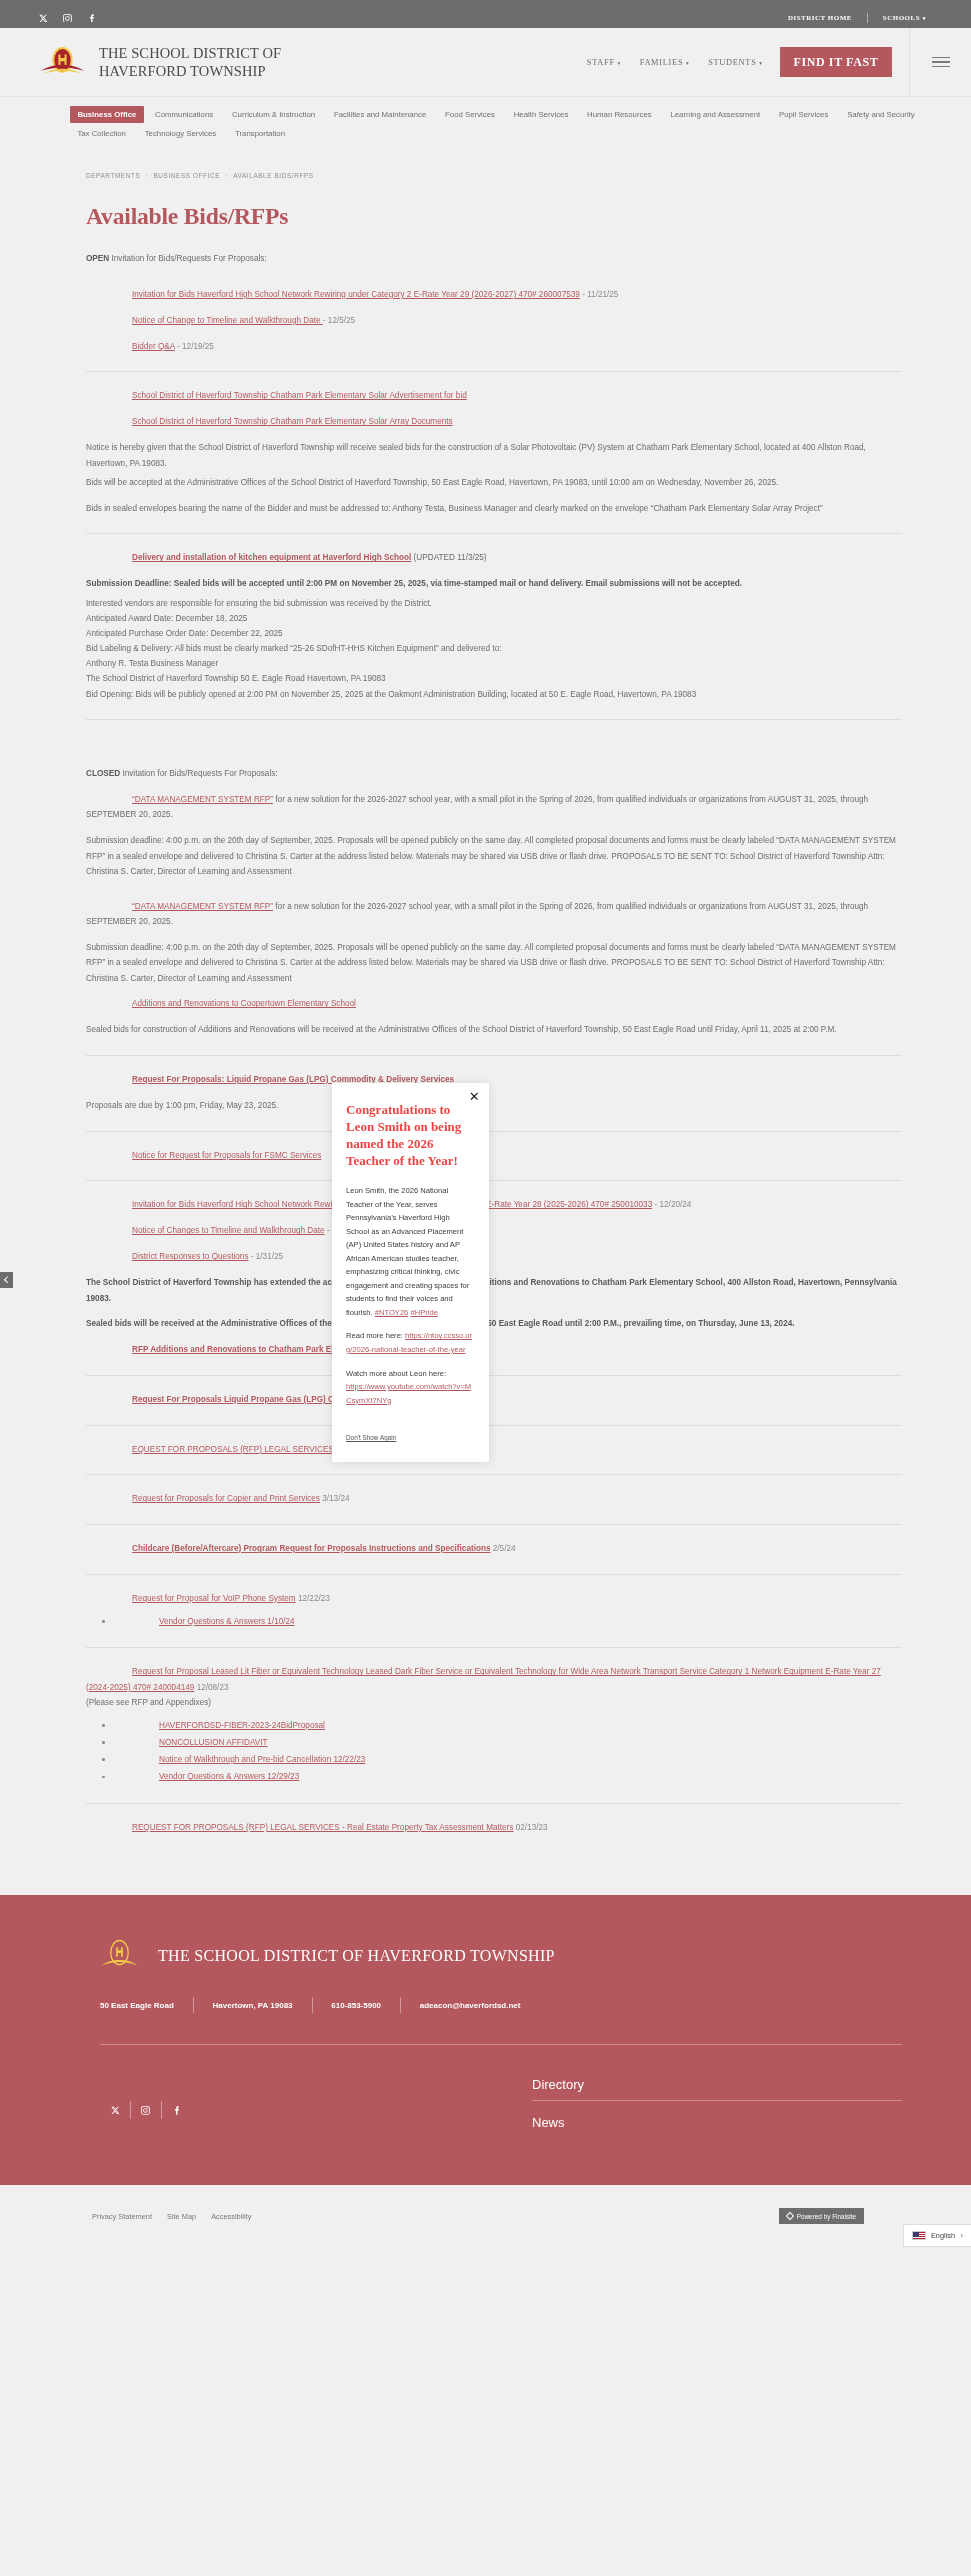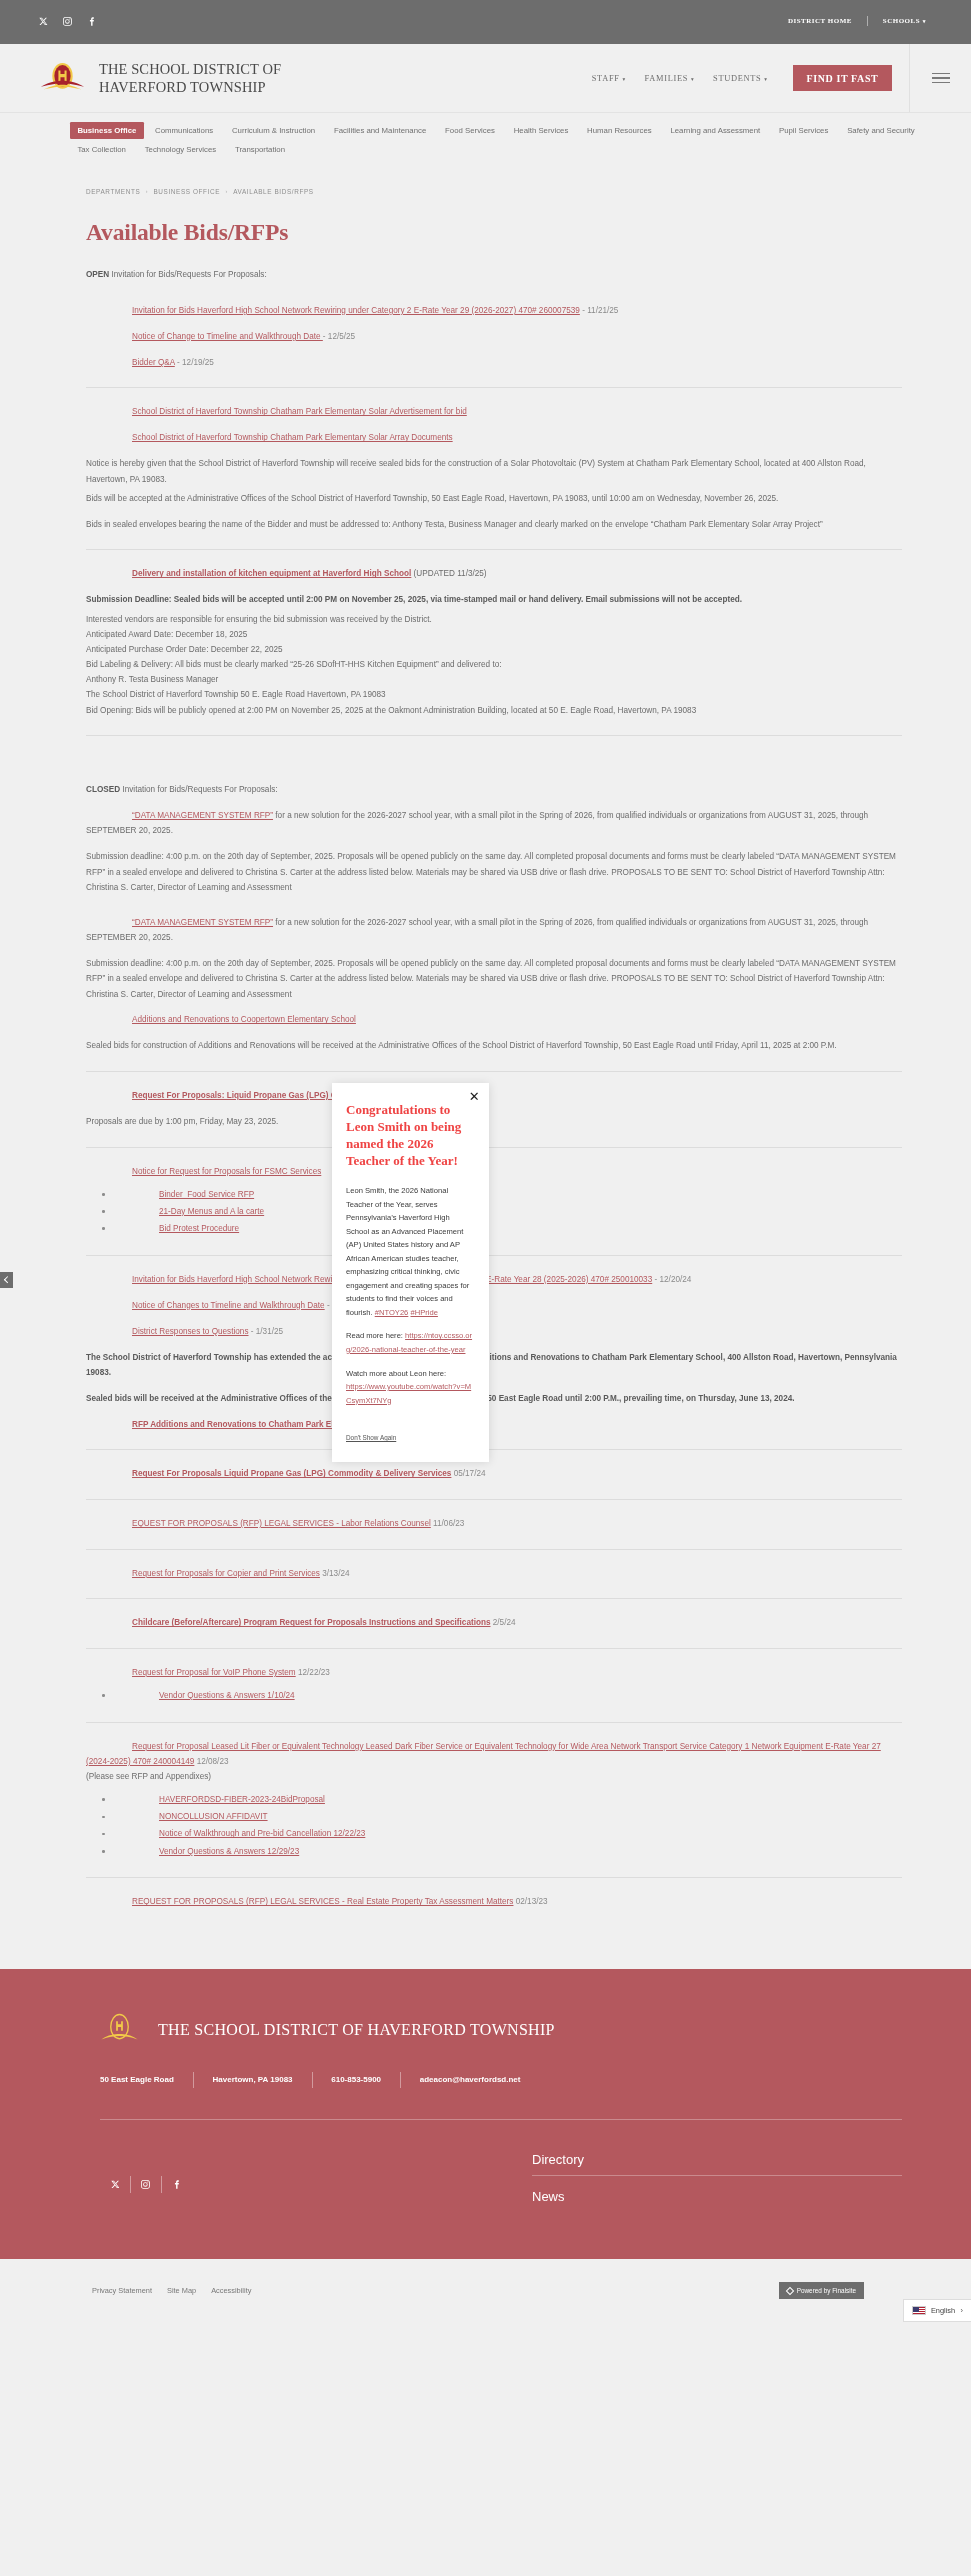--- a/index.html
+++ b/index.html
@@ -8,25 +8,25 @@
     font-family: "Liberation Sans", sans-serif;
     background: #f0f0f0;
     color: #555;
     font-size: 9.4px;
     -webkit-font-smoothing: antialiased;
   }
   a { text-decoration: none; color: inherit; }
 
   
   .utility-bar {
-    height: 44px;
+    height: 28px;
     background: #6d6d6d;
     display: flex;
-    align-items: flex-start;
-    padding: 16px 31px 0 38px;
+    align-items: center;
+    padding: 8px 31px 0 38px;
   }
   .utility-social { display: flex; gap: 13px; align-items: center; }
   .utility-social .sicon {
     width: 10.8px; height: 10.8px;
     display: inline-flex; align-items: center; justify-content: center;
     color: #fff;
   }
   .utility-social .sicon svg { width: 8.8px; height: 8.8px; fill: #fff; }
   .utility-right {
     margin-left: auto;
@@ -76,25 +76,25 @@
     font-size: 8.4px;
     color: #6e6e6e;
     letter-spacing: 0.7px;
     padding: 0 9.4px;
     white-space: nowrap;
   }
   .find-fast {
     background: #b4585e;
     color: #fff;
     font-family: "Liberation Serif", serif;
-    font-size: 10px;
+    font-size: 12px;
     font-weight: bold;
     letter-spacing: 0.6px;
     padding: 7.4px 13.5px;
-    margin-left: 16px;
+    margin-left: 8px;
     border: none;
     cursor: pointer;
   }
   .hdr-divider { width: 0.7px; height: 68px; background: #e0e0e0; margin-left: 17.5px; }
   .hamburger {
     width: 62px; height: 68px;
     display: flex; flex-direction: column;
     align-items: center; justify-content: center;
     gap: 3.4px; cursor: pointer;
   }
@@ -476,25 +476,20 @@
       <p class="p">
         <a class="lnk bold">Request For Proposals: Liquid Propane Gas (LPG) Commodity &amp; Delivery Services</a>
       </p>
       <p class="p">Proposals are due by 1:00 pm, Friday, May 23, 2025.</p>
 
       <hr class="hr">
 
       <p class="p nospace">
         <a class="lnk">Notice for Request for Proposals for FSMC Services</a>
       </p>
-      <ul class="bullets">
-        <li><a class="lnk">Binder_Food Service RFP</a></li>
-        <li><a class="lnk">21-Day Menus and A la carte</a></li>
-        <li><a class="lnk">Bid Protest Procedure</a></li>
-      </ul>
 
       <hr class="hr">
 
       <p class="p">
         <a class="lnk">Invitation for Bids Haverford High School Network Rewiring and IDF Relocation under Category 2 E-Rate Year 28 (2025-2026) 470# 250010033</a><span class="date-txt"> - 12/20/24</span>
       </p>
       <p class="p">
         <a class="lnk">Notice of Changes to Timeline and Walkthrough Date</a><span class="date-txt"> - 1/3/25</span>
       </p>
       <p class="p">

